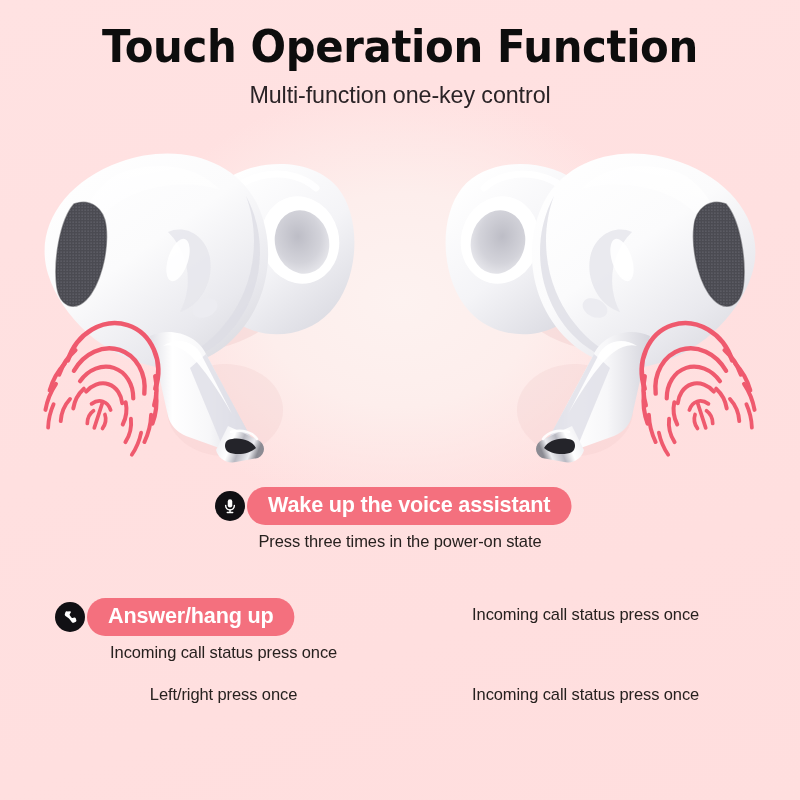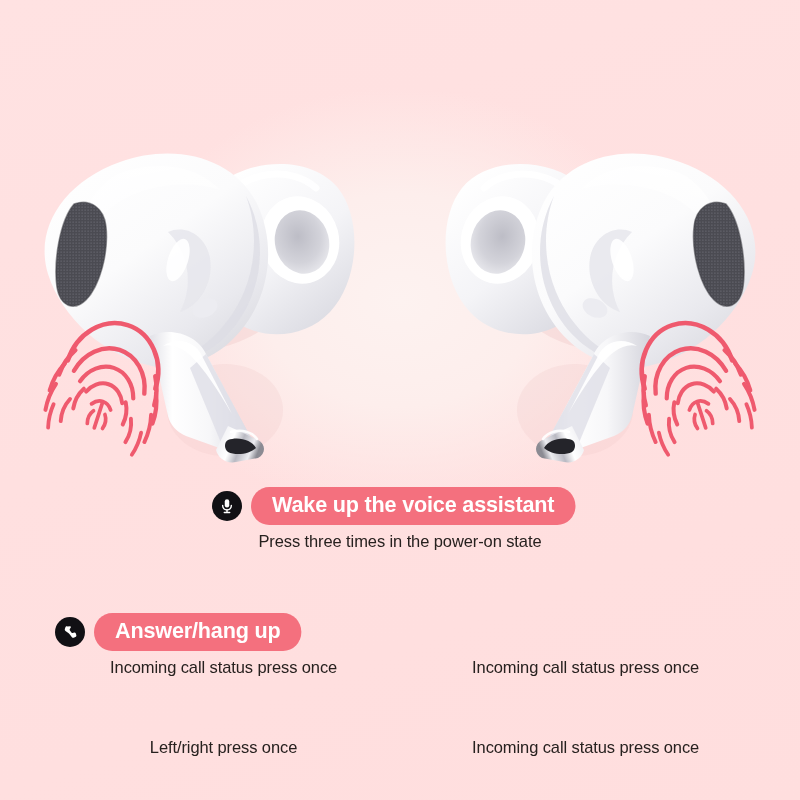--- a/index.html
+++ b/index.html
@@ -69,21 +69,21 @@
     top: 487px;
     left: 0;
     width: 800px;
     display: flex;
     flex-direction: column;
     align-items: center;
   }
   .row-icon-pill {
     display: flex;
     align-items: center;
-    gap: 9px;
+    gap: 2px;
   }
   .icon-badge {
     width: 30px;
     height: 30px;
     border-radius: 50%;
     background: #111014;
     display: flex;
     align-items: center;
     justify-content: center;
     flex: 0 0 auto;
@@ -119,33 +119,36 @@
     display: grid;
     grid-template-columns: 310px 345px;
     grid-template-rows: 80px 80px;
     justify-content: center;
     column-gap: 35px;
   }
   .cell {
     display: flex;
     flex-direction: column;
     align-items: flex-start;
-    justify-content: flex-end;
   }
   .cell .caption {
     align-self: center;
     padding-left: 28px;
     transform-origin: center;
   }
 </style>
 </head>
 <body>
 
 <div id="poster">
 
+  <div class="header">
+    <h1 class="title">Touch Operation Function</h1>
+    <p class="subtitle">Multi-function one-key control</p>
+  </div>
 
   <div class="buds">
     <svg width="800" height="340" viewBox="0 0 800 340" xmlns="http://www.w3.org/2000/svg">
       <defs>
         <linearGradient id="budBody" x1="0.1" y1="0" x2="0.85" y2="1">
           <stop offset="0%" stop-color="#ffffff"></stop>
           <stop offset="45%" stop-color="#fbfbfc"></stop>
           <stop offset="78%" stop-color="#e9e9ee"></stop>
           <stop offset="100%" stop-color="#d8d8de"></stop>
         </linearGradient>

